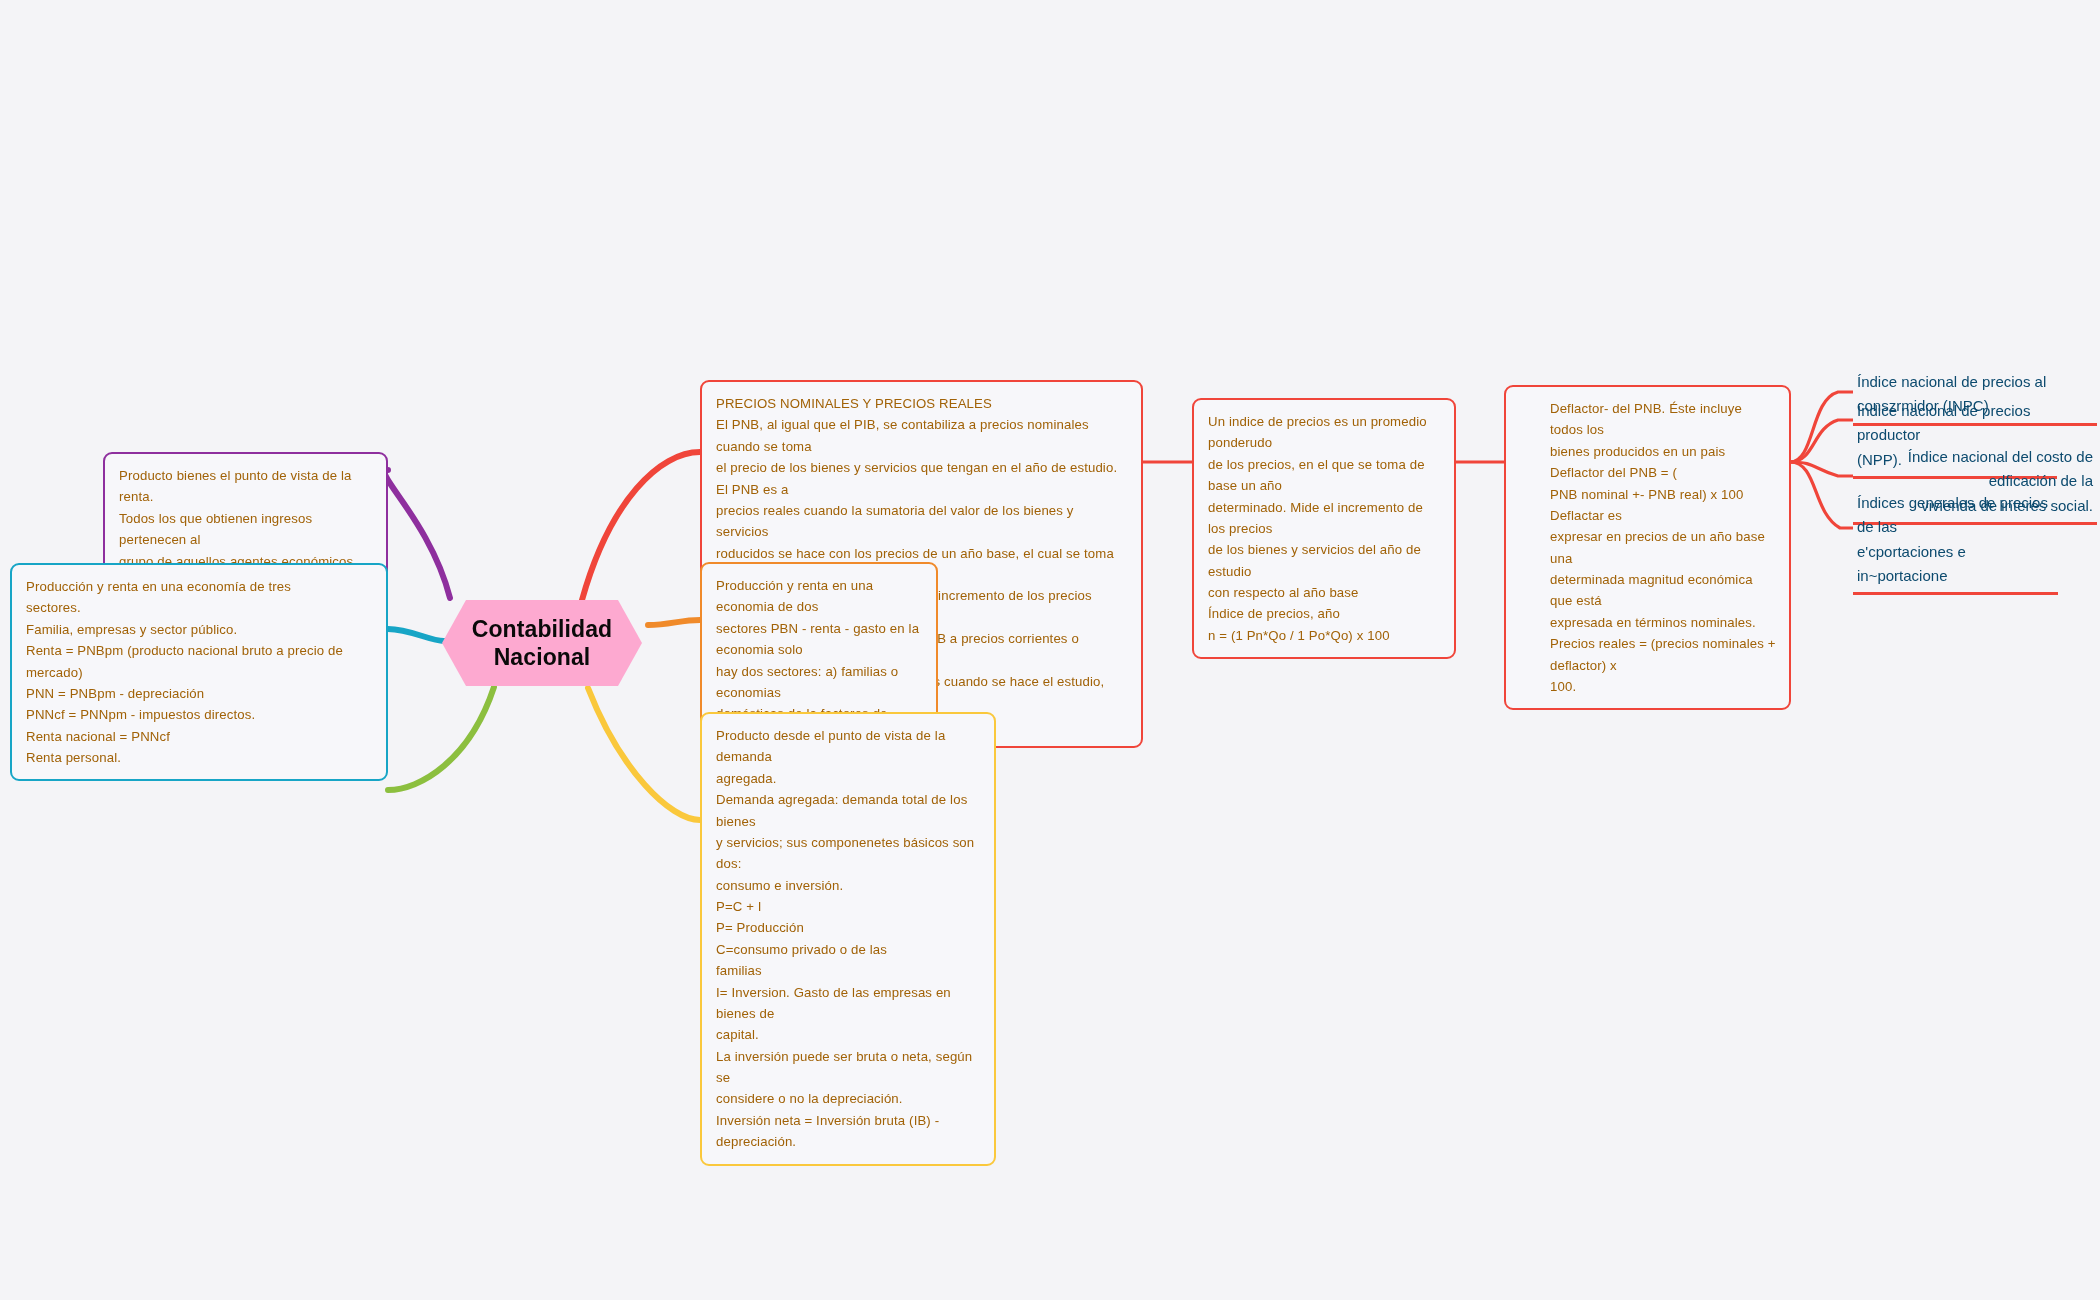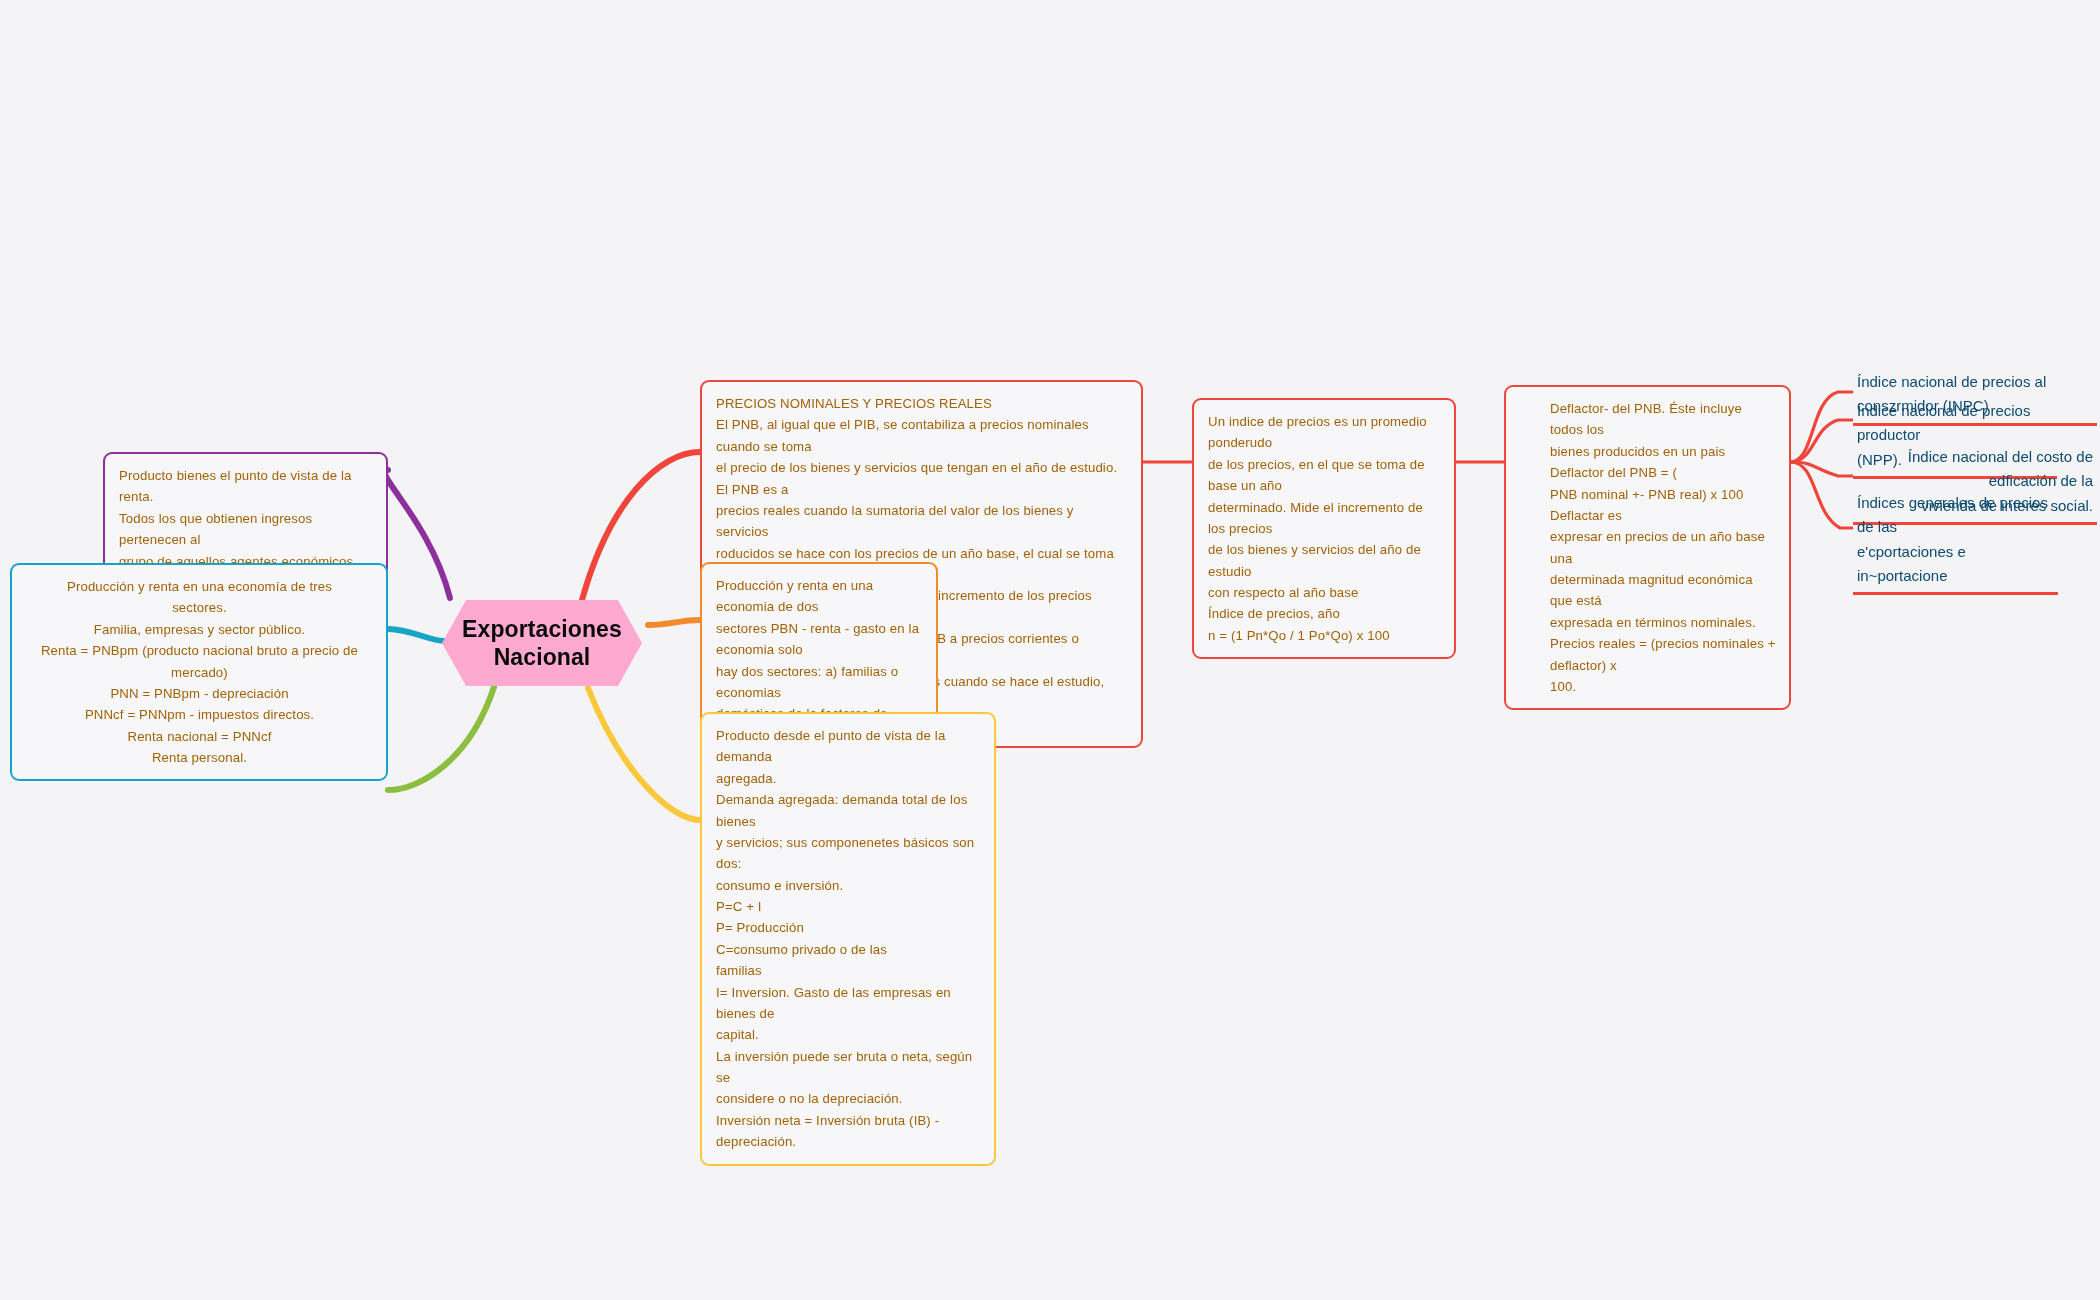--- a/index.html
+++ b/index.html
@@ -81,21 +81,21 @@
     font-size: 15px;
     line-height: 1.62;
     white-space: pre-line;
     padding: 2px 4px 4px 4px;
     border-bottom: 3px solid #f0453a;
     background: transparent;
   }
 
   
   .b-purple { border: 2.4px solid #8e2f9e; }
-  .b-cyan   { border: 2.4px solid #17a5c6; text-align: center; }
+  .b-cyan   { border: 2.4px solid #17a5c6; }
   .b-green  { border: 2.4px solid #8cbf3f; }
   .b-red    { border: 2.4px solid #f0453a; }
   .b-orange { border: 2.4px solid #f08a2a; }
   .b-yellow { border: 2.4px solid #fac83c; }
 </style>
 </head>
 <body style="background: rgb(244, 244, 247);">
 
 <div id="canvas">
 
@@ -117,21 +117,21 @@
     <path d="M 1142 462 L 1193 462" fill="none" stroke="#f0453a" stroke-width="3.2"></path>
 
     <path d="M 1455 462 L 1505 462" fill="none" stroke="#f0453a" stroke-width="3.2"></path>
 
     <path d="M 1790 462 C 1815 462 1810 400 1838 392 L 1853 392" fill="none" stroke="#f0453a" stroke-width="3.2"></path>
     <path d="M 1790 462 C 1815 462 1812 428 1838 420 L 1853 420" fill="none" stroke="#f0453a" stroke-width="3.2"></path>
     <path d="M 1790 462 C 1815 462 1812 468 1838 476 L 1853 476" fill="none" stroke="#f0453a" stroke-width="3.2"></path>
     <path d="M 1790 462 C 1818 462 1812 512 1840 528 L 1853 528" fill="none" stroke="#f0453a" stroke-width="3.2"></path>
   </svg>
 
-  <div id="root-node">Exportaciones
+  <div id="root-node">Contabilidad
 Nacional</div>
 
   <div class="node b-purple" style="left:103px; top:452px; width:285px;">Producto bienes el punto de vista de la renta.
 Todos los que obtienen ingresos pertenecen al
 grupo de aquellos agentes económicos llamados
 consumidores.</div>
 
   <div class="node b-cyan" style="left:10px; top:563px; width:378px;">Producción  y renta en una economía de tres
 sectores.
 Familia, empresas y sector público.

